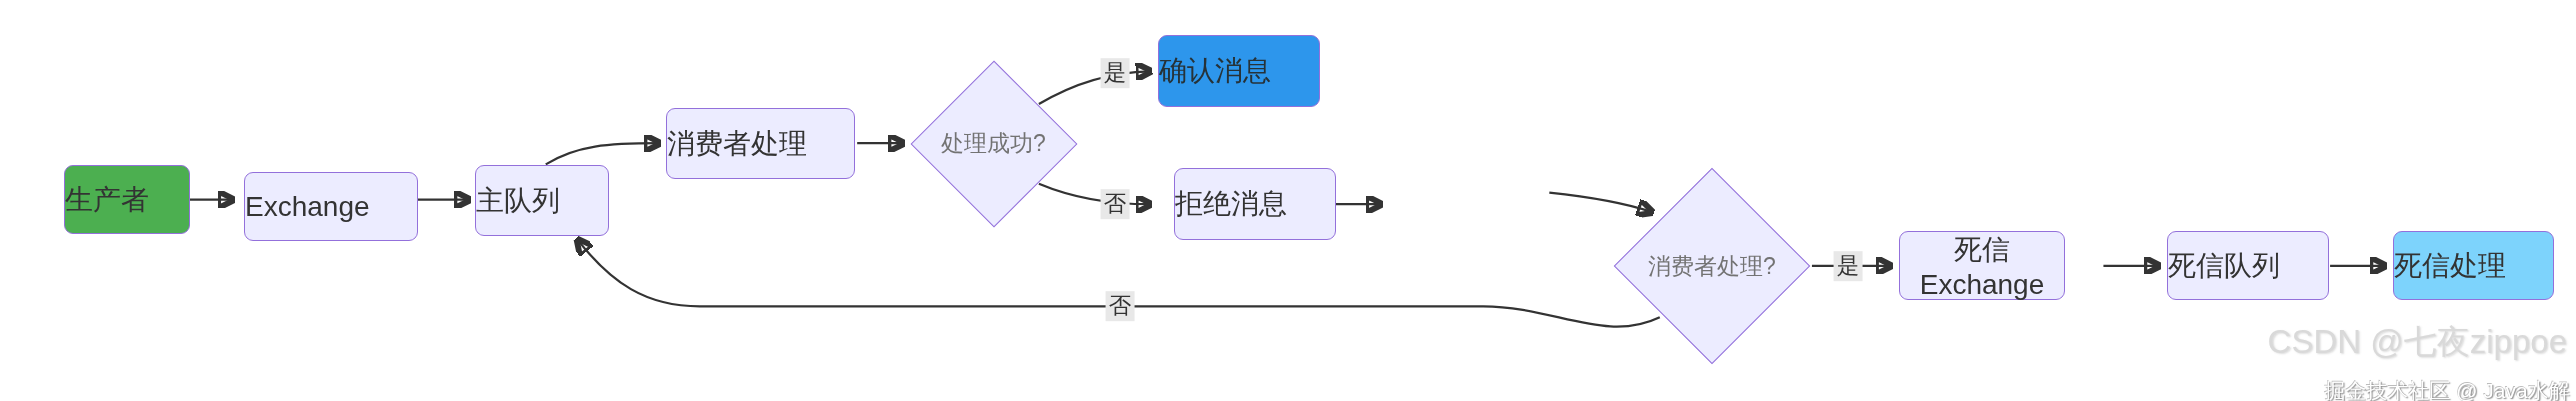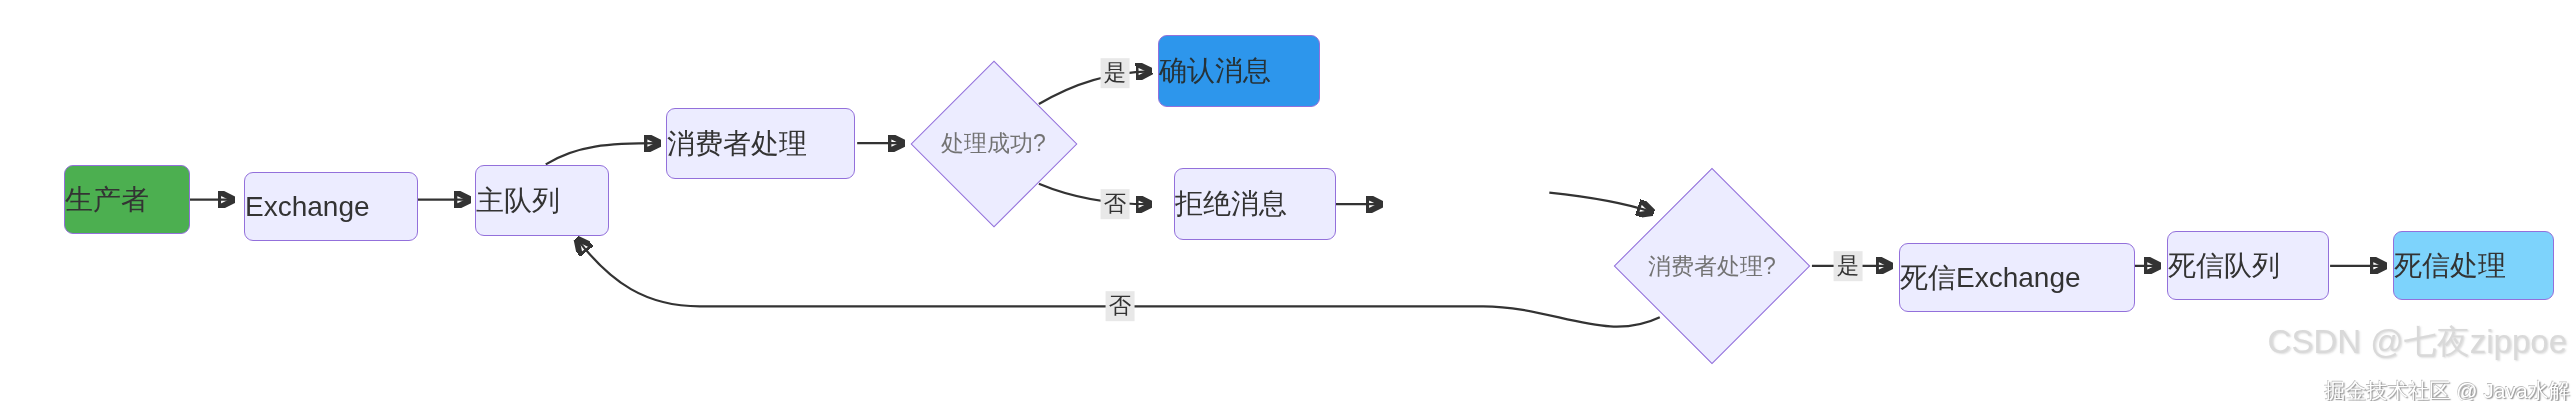--- a/index.html
+++ b/index.html
@@ -25,21 +25,21 @@
     border-radius:9px;
   }
   
   .n-producer {left:64px;  top:165px; width:126px; height:69px; background:#4CAF50;}
   .n-exchange {left:244px; top:172px; width:174px; height:69px;}
   .n-mainq    {left:475px; top:165px; width:134px; height:71px;font-family:Liberation Mono, monospace;}
   .n-consumer {left:666px;top:108px; width:189px; height:71px;}
   .n-confirm  {left:1158px;top:35px;  width:162px; height:72px; background:#2D96EC; color:#263238;}
   .n-reject   {left:1158px;top:168px; width:162px; height:72px;margin-left:16px;}
   .n-retry    {left:1389px;top:168px; width:159px; height:72px;}
-  .n-dlx      {left:1899px;top:231px; width:236px; height:69px;margin-top:12px;}
+  .n-dlx      {left:1899px;top:231px; width:166px; height:69px;}
   .n-dlq      {left:2167px;top:231px; width:162px; height:69px;}
   .n-dlp      {left:2393px;top:231px; width:161px; height:69px; background:#7dd3fc;}
 
   
   .diamond{position:absolute;}
   .d-success {left:910px;top:60px; width:167px;height:167px;}
   .d-maxretry{left:1614px;top:168px;width:196px;height:196px;}
   .diamond .shape{
     position:absolute;left:50%;top:50%;
     transform:translate(-50%,-50%) rotate(45deg);

